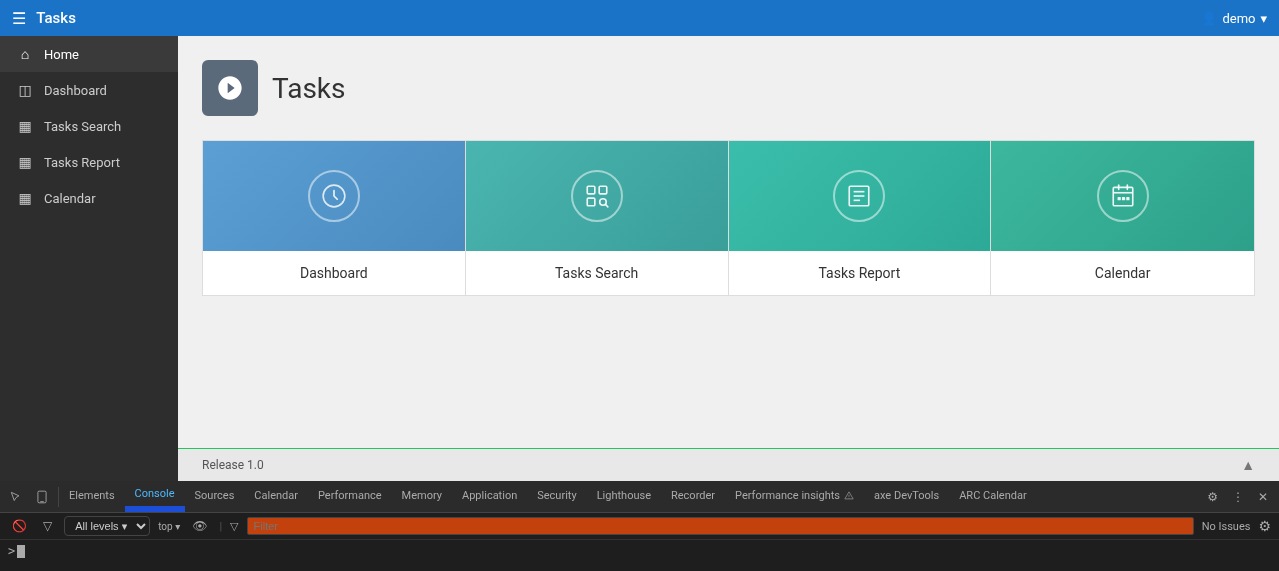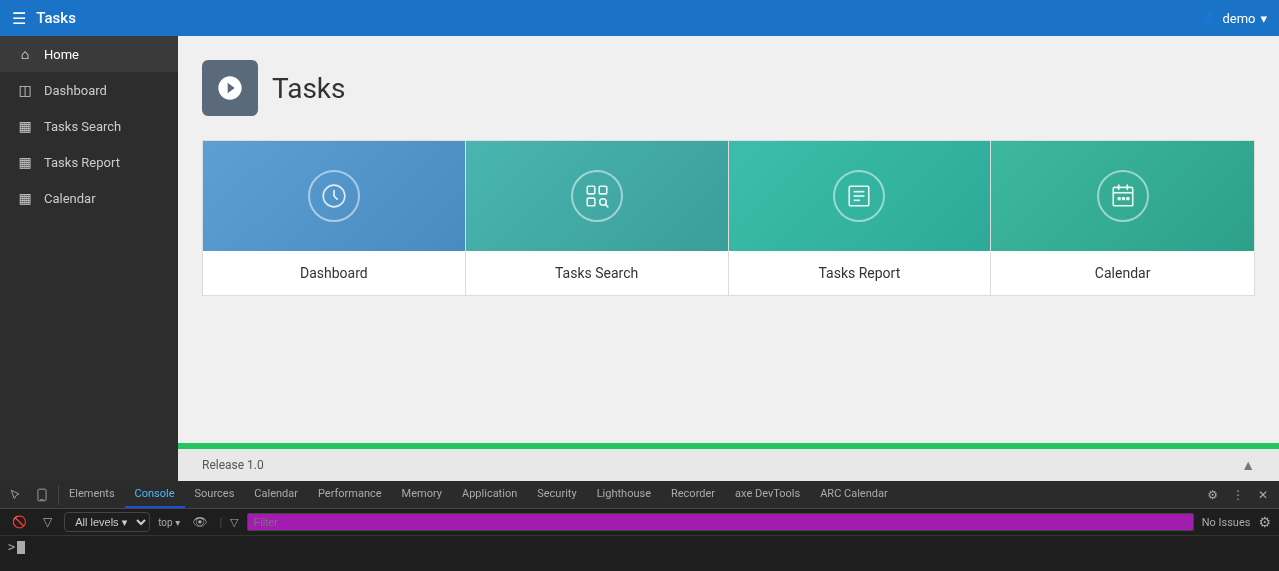--- a/index.html
+++ b/index.html
@@ -140,21 +140,21 @@
     .card-label {
       padding: 14px 10px;
       font-size: 14px;
       color: #333;
       text-align: center;
     }
 
     
     .content-footer {
       background: #e8e8e8;
-      border-top: 6px solid #22c55e;
+      border-top: 1px solid #22c55e;
       padding: 8px 24px;
       font-size: 12px;
       color: #555;
       display: flex;
       align-items: center;
       justify-content: space-between;
     }
     .collapse-btn {
       background: none;
       border: none;
@@ -201,21 +201,21 @@
       color: #aaa;
       cursor: pointer;
       white-space: nowrap;
       border-bottom: 2px solid transparent;
       display: flex;
       align-items: center;
       gap: 4px;
     }
     .devtools-tab.active {
       color: #4db8ff;
-      border-bottom: 2px solid #1d4ed8;
+      border-bottom: 6px solid #1d4ed8;
     }
     .devtools-tabs-overflow {
       margin-left: auto;
       display: flex;
       align-items: center;
       padding: 0 6px;
       gap: 4px;
     }
     .devtools-tab-btn {
       background: none;
@@ -242,21 +242,21 @@
       color: #aaa;
       cursor: pointer;
       font-size: 12px;
       display: flex;
       align-items: center;
       gap: 3px;
       padding: 2px 4px;
     }
     .console-filter-input {
       flex: 1;
-      background: #a21caf;
+      background: #c2410c;
       border: 1px solid #444;
       color: #ccc;
       font-size: 11px;
       padding: 2px 6px;
       border-radius: 2px;
       outline: none;
     }
     .console-levels {
       background: none;
       border: 1px solid #444;
@@ -439,20 +439,28 @@
     <div class="devtools-tab">Elements</div>
     <div class="devtools-tab active">Console</div>
     <div class="devtools-tab">Sources</div>
     <div class="devtools-tab">Calendar</div>
     <div class="devtools-tab">Performance</div>
     <div class="devtools-tab">Memory</div>
     <div class="devtools-tab">Application</div>
     <div class="devtools-tab">Security</div>
     <div class="devtools-tab">Lighthouse</div>
     <div class="devtools-tab">Recorder</div>
+    <div class="devtools-tab">
+      Performance insights
+      <svg width="10" height="10" viewBox="0 0 24 24" fill="none">
+          <path d="M12 2L2 19h20L12 2z" stroke="#aaa" stroke-width="1.5" fill="none"></path>
+          <line x1="12" y1="9" x2="12" y2="14" stroke="#aaa" stroke-width="1.5"></line>
+          <circle cx="12" cy="17" r="1" fill="#aaa"></circle>
+        </svg>
+    </div>
     <div class="devtools-tab">axe DevTools</div>
     <div class="devtools-tab">ARC Calendar</div>
     <div class="devtools-tabs-overflow">
       <button class="devtools-tab-btn">⚙</button>
       <button class="devtools-tab-btn">⋮</button>
       <button class="devtools-tab-btn">✕</button>
     </div>
   </div>
 
   <div class="devtools-console-toolbar">

